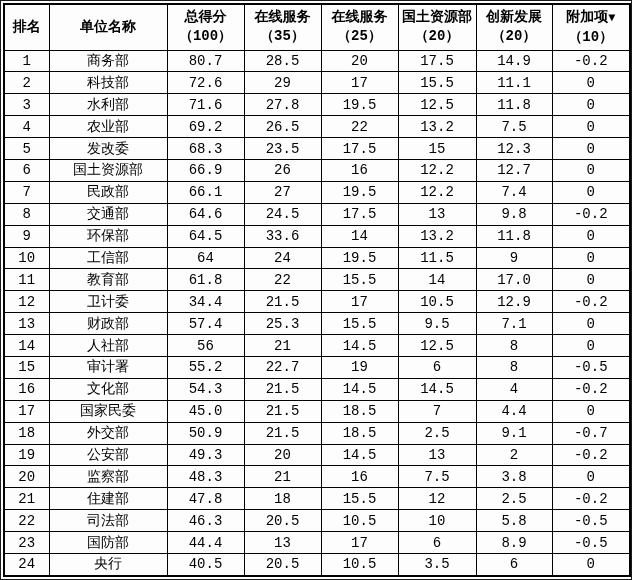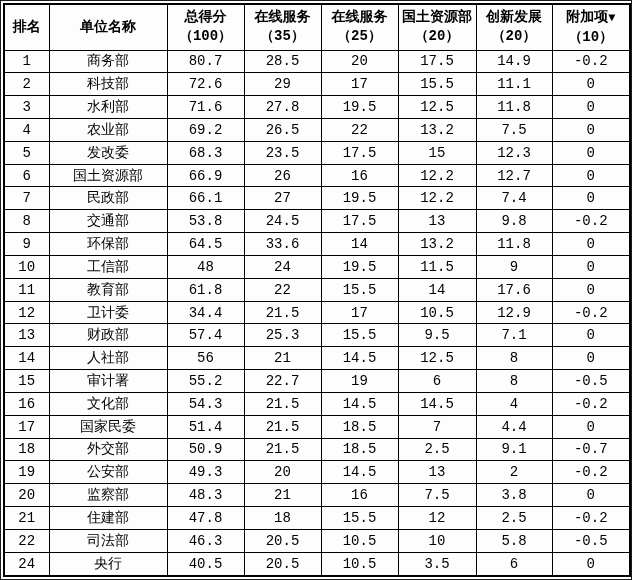--- a/index.html
+++ b/index.html
@@ -175,55 +175,55 @@
           <td>66.1</td>
           <td>27</td>
           <td>19.5</td>
           <td>12.2</td>
           <td>7.4</td>
           <td>0</td>
         </tr>
         <tr>
           <td>8</td>
           <td>交通部</td>
-          <td>53.8</td>
+          <td>64.6</td>
           <td>24.5</td>
           <td>17.5</td>
           <td>13</td>
           <td>9.8</td>
           <td>-0.2</td>
         </tr>
         <tr>
           <td>9</td>
           <td>环保部</td>
           <td>64.5</td>
           <td>33.6</td>
           <td>14</td>
           <td>13.2</td>
           <td>11.8</td>
           <td>0</td>
         </tr>
         <tr>
           <td>10</td>
           <td>工信部</td>
-          <td>48</td>
+          <td>64</td>
           <td>24</td>
           <td>19.5</td>
           <td>11.5</td>
           <td>9</td>
           <td>0</td>
         </tr>
         <tr>
           <td>11</td>
           <td>教育部</td>
           <td>61.8</td>
           <td>22</td>
           <td>15.5</td>
           <td>14</td>
-          <td>17.6</td>
+          <td>17.0</td>
           <td>0</td>
         </tr>
         <tr>
           <td>12</td>
           <td>卫计委</td>
           <td>34.4</td>
           <td>21.5</td>
           <td>17</td>
           <td>10.5</td>
           <td>12.9</td>
@@ -265,21 +265,21 @@
           <td>54.3</td>
           <td>21.5</td>
           <td>14.5</td>
           <td>14.5</td>
           <td>4</td>
           <td>-0.2</td>
         </tr>
         <tr>
           <td>17</td>
           <td>国家民委</td>
-          <td>51.4</td>
+          <td>45.0</td>
           <td>21.5</td>
           <td>18.5</td>
           <td>7</td>
           <td>4.4</td>
           <td>0</td>
         </tr>
         <tr>
           <td>18</td>
           <td>外交部</td>
           <td>50.9</td>
@@ -323,20 +323,30 @@
           <td>22</td>
           <td>司法部</td>
           <td>46.3</td>
           <td>20.5</td>
           <td>10.5</td>
           <td>10</td>
           <td>5.8</td>
           <td>-0.5</td>
         </tr>
         <tr>
+          <td>23</td>
+          <td>国防部</td>
+          <td>44.4</td>
+          <td>13</td>
+          <td>17</td>
+          <td>6</td>
+          <td>8.9</td>
+          <td>-0.5</td>
+        </tr>
+        <tr>
           <td>24</td>
           <td>央行</td>
           <td>40.5</td>
           <td>20.5</td>
           <td>10.5</td>
           <td>3.5</td>
           <td>6</td>
           <td>0</td>
         </tr>
       </tbody>

